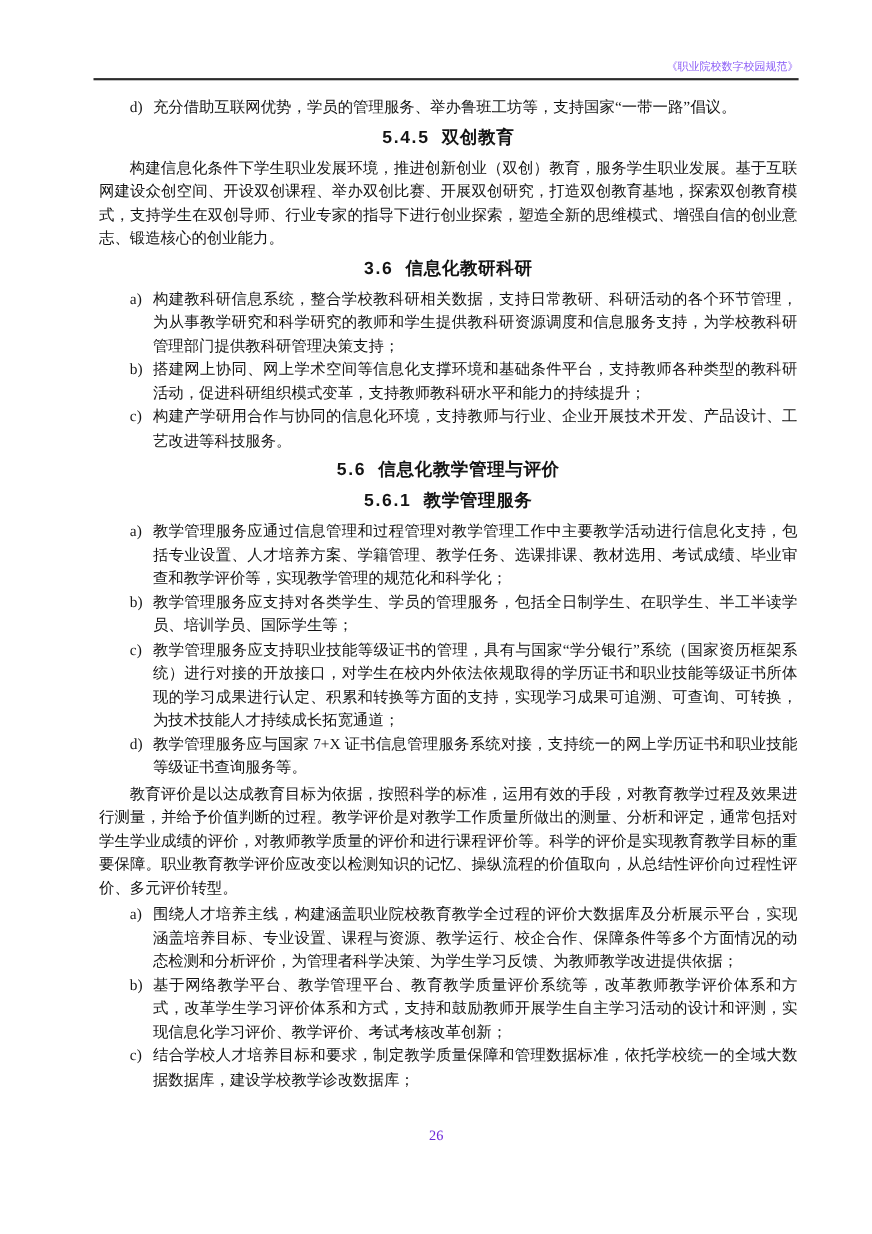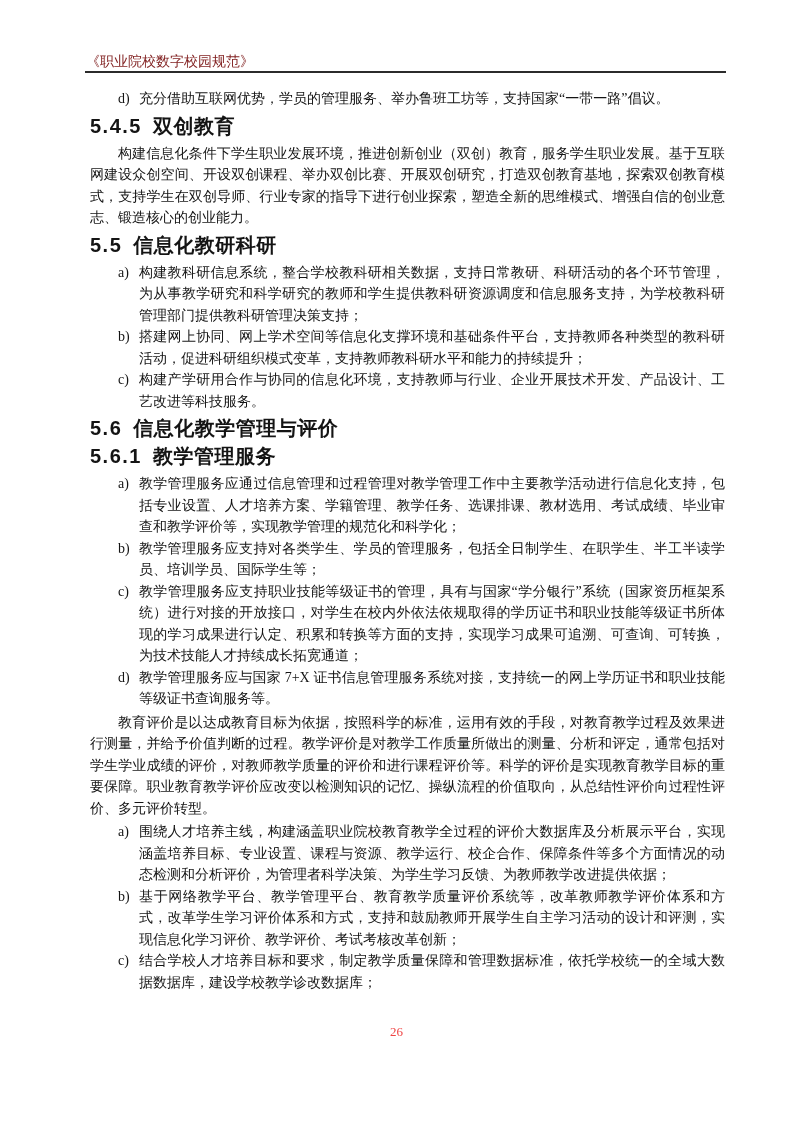--- a/index.html
+++ b/index.html
@@ -11,24 +11,24 @@
     background: #ffffff;
     overflow: hidden;
     color: #141414;
     font-family: "Liberation Serif", "DejaVu Serif", serif;
   }
   .running-header {
     position: absolute;
     top: 54px;
     left: 86px;
     right: 67px;
-    text-align: left;
-    font-size: 14px;
+    text-align: right;
+    font-size: 10px;
     line-height: 15px;
-    color: #7f1d1d;
+    color: #8b5cf6;
   }
   .header-rule {
     position: absolute;
     top: 71px;
     left: 85px;
     right: 67px;
     height: 2px;
     background: #2b2b2b;
   }
   .doc-body {
@@ -36,24 +36,24 @@
     top: 88px;
     left: 90px;
     width: 635px;
     font-size: 14px;
     line-height: 21.5px;
     text-align: justify;
   }
   .hd {
     font-family: "Liberation Sans", "DejaVu Sans", sans-serif;
     font-weight: 700;
-    font-size: 20px;
+    font-size: 16px;
     line-height: 22px;
     margin: 5px 0 6px 0;
-    text-align: left;
+    text-align: center;
     letter-spacing: 0.5px;
   }
   .hd .hnum { margin-right: 11px; letter-spacing: 1.5px; }
   .para {
     margin: 2px 0;
     text-indent: 2em;
   }
   .li {
     display: flex;
     padding-left: 28px;
@@ -68,21 +68,21 @@
     text-align: justify;
   }
   .page-footer {
     position: absolute;
     top: 1024px;
     left: 0;
     width: 100%;
     text-align: center;
     font-size: 13px;
     line-height: 16px;
-    color: #ef4444;
+    color: #6d28d9;
   }
 </style>
 </head>
 <body>
 
 <div class="page">
 
   <div class="running-header">
     <span>《职业院校数字校园规范》</span>
   </div>
@@ -95,21 +95,21 @@
       <span class="li-text">充分借助互联网优势，学员的管理服务、举办鲁班工坊等，支持国家“一带一路”倡议。</span>
     </div>
 
     <div class="hd">
       <span class="hnum">5.4.5</span><span class="htitle">双创教育</span>
     </div>
 
     <div class="para">构建信息化条件下学生职业发展环境，推进创新创业（双创）教育，服务学生职业发展。基于互联网建设众创空间、开设双创课程、举办双创比赛、开展双创研究，打造双创教育基地，探索双创教育模式，支持学生在双创导师、行业专家的指导下进行创业探索，塑造全新的思维模式、增强自信的创业意志、锻造核心的创业能力。</div>
 
     <div class="hd">
-      <span class="hnum">5.5</span><span class="htitle">信息化教研科研</span>
+      <span class="hnum">3.6</span><span class="htitle">信息化教研科研</span>
     </div>
 
     <div class="list">
       <div class="li">
         <span class="marker">a)</span>
         <span class="li-text">构建教科研信息系统，整合学校教科研相关数据，支持日常教研、科研活动的各个环节管理，为从事教学研究和科学研究的教师和学生提供教科研资源调度和信息服务支持，为学校教科研管理部门提供教科研管理决策支持；</span>
       </div>
       <div class="li">
         <span class="marker">b)</span>
         <span class="li-text">搭建网上协同、网上学术空间等信息化支撑环境和基础条件平台，支持教师各种类型的教科研活动，促进科研组织模式变革，支持教师教科研水平和能力的持续提升；</span>

